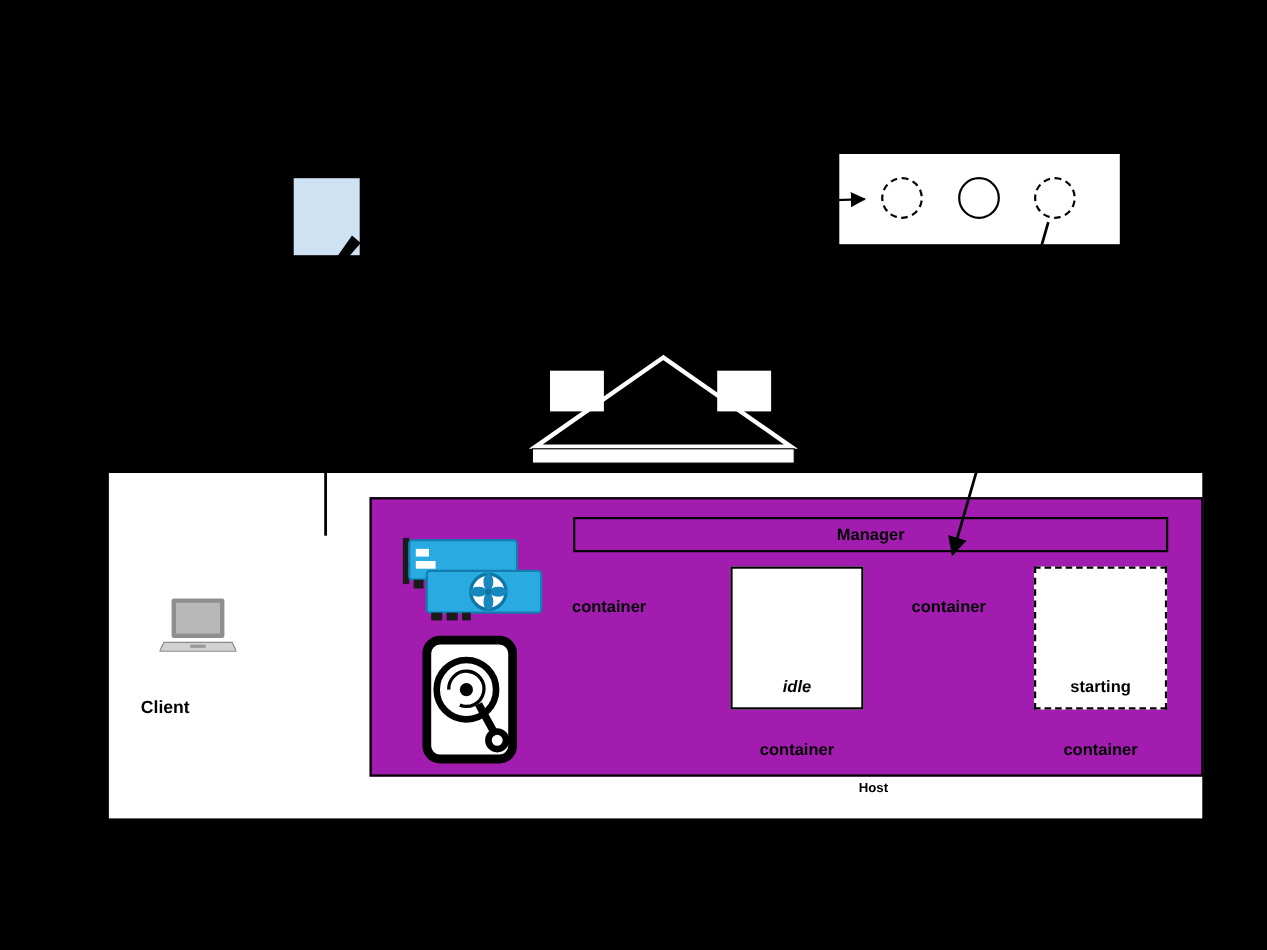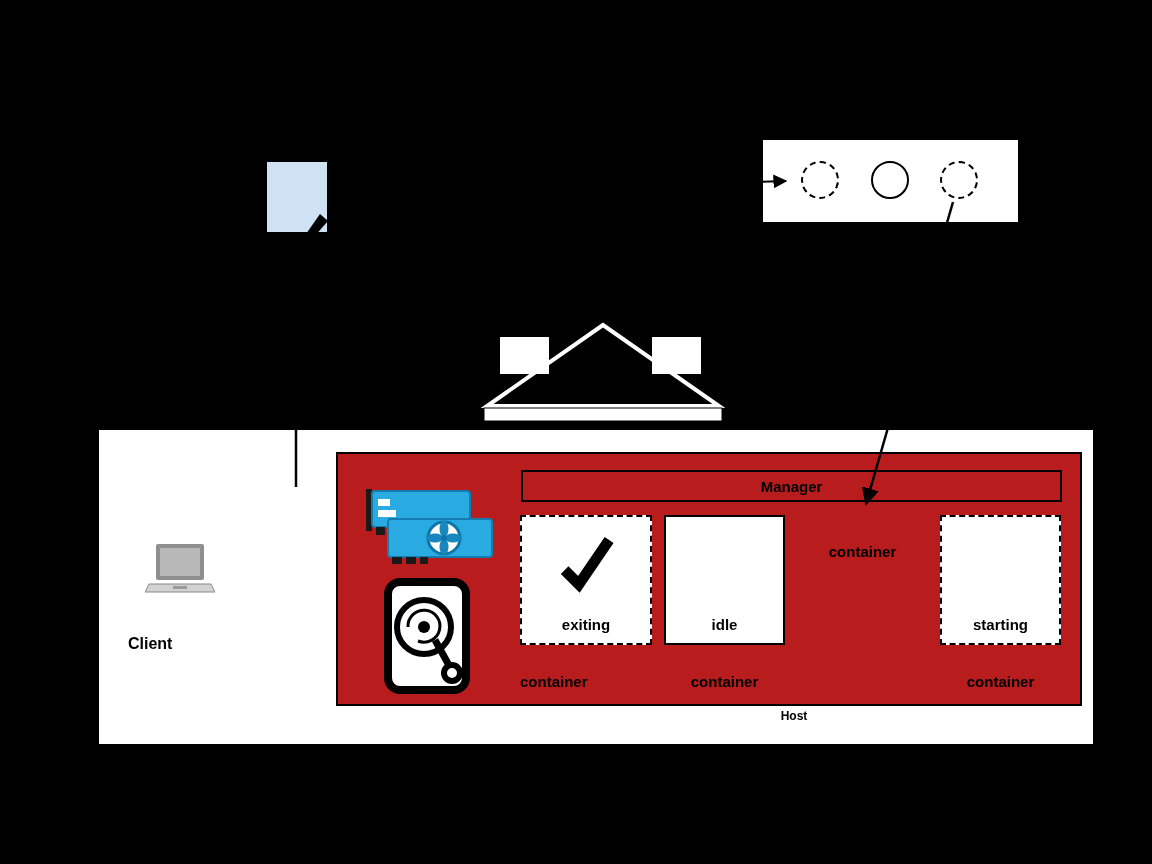--- a/index.html
+++ b/index.html
@@ -13,30 +13,30 @@
   .pool{left:763px;top:140px;width:255px;height:82px;background:#fff;}
   .pool-circle{position:absolute;top:21px;width:38px;height:38px;border-radius:50%;background:#fff;box-sizing:border-box;}
   .c-dashed{border:2.5px dashed #000;}
   .c-solid{border:2.5px solid #000;}
   
   .gateway{left:480px;top:320px;width:246px;height:105px;}
   
   .hostbox{left:99px;top:430px;width:994px;height:314px;background:#fff;}
   .laptop{left:46px;top:113px;width:70px;height:55px;}
   .client-label{left:29px;top:205px;width:100px;text-align:left;font-size:16px;font-weight:bold;}
-  .inner{left:237px;top:22px;width:742px;height:250px;border:2px solid #000;background:#b91c1c;}
+  .inner{left:237px;top:22px;width:742px;height:250px;border:2px solid #000;background:#a21caf;padding-left:12px;}
   .host-label{left:640px;top:279px;width:110px;text-align:center;font-weight:bold;font-size:12px;}
   .manager{left:183px;top:16px;width:541px;height:32px;border:2px solid #000;box-sizing:border-box;
            display:flex;align-items:center;justify-content:center;font-weight:bold;font-size:15px;}
   .gpu{left:28px;top:33px;width:130px;height:80px;}
   .hdd{left:45px;top:123px;width:88px;height:118px;}
   .cwrap{top:61px;height:165px;}
   .cbox{position:relative;height:130px;background:#fff;box-sizing:border-box;}
   .b-dashed{border:2.5px dashed #000;}
-  .b-solid{border:2.5px solid #000;}
+  .b-solid{border:2.5px solid #000;font-style:italic;}
   .state{position:absolute;bottom:10px;left:0;width:100%;text-align:center;font-weight:bold;font-size:15px;}
   .caption{display:block;margin-top:28px;font-weight:bold;font-size:15px;}
   .cap-left{text-align:left;}
   .cap-center{text-align:center;}
   .icon-center{position:absolute;left:50%;transform:translateX(-50%);}
   .overlay{left:0;top:0;width:1152px;height:864px;pointer-events:none;}
 </style>
 </head>
 <body>
 
@@ -104,26 +104,20 @@
       <svg class="abs hdd" viewBox="0 0 88 118">
         <rect x="5" y="5" width="78" height="108" rx="12" fill="#fff" stroke="#000" stroke-width="8"></rect>
         <circle cx="41" cy="50" r="27" fill="#fff" stroke="#000" stroke-width="6"></circle>
         <path d="M41 50 m-16 0 a16 16 0 1 1 10 14" fill="none" stroke="#000" stroke-width="3"></path>
         <circle cx="41" cy="50" r="6" fill="#000"></circle>
         <line x1="52" y1="63" x2="68" y2="92" stroke="#000" stroke-width="7"></line>
         <circle cx="69" cy="96" r="8" fill="#fff" stroke="#000" stroke-width="6"></circle>
       </svg>
 
       <div class="abs cwrap" style="left:182px;width:132px;">
-        <div class="cbox b-dashed">
-          <svg class="icon-center" style="top:14px;" width="64" height="64" viewBox="0 0 72 72">
-            <path d="M12 44 L28 60 L62 10" fill="none" stroke="#000" stroke-width="12" stroke-linejoin="miter"></path>
-          </svg>
-          <div class="state">exiting</div>
-        </div>
         <span class="caption cap-left">container</span>
       </div>
 
       <div class="abs cwrap" style="left:326px;width:121px;">
         <div class="cbox b-solid">
           <div class="state">idle</div>
         </div>
         <span class="caption cap-center">container</span>
       </div>
 

